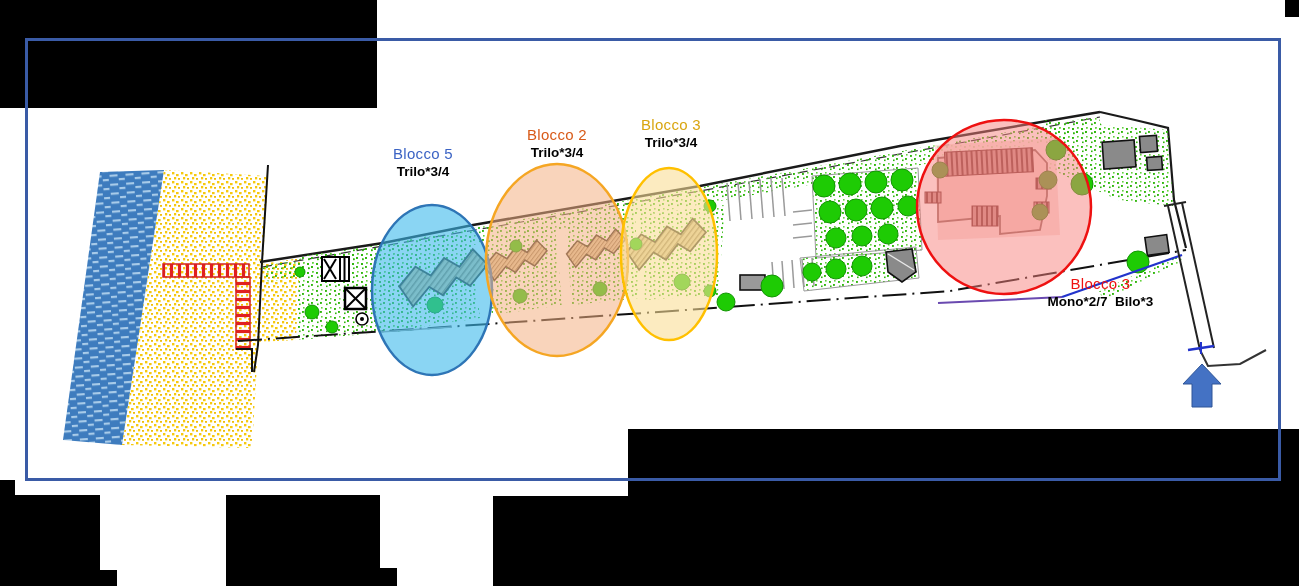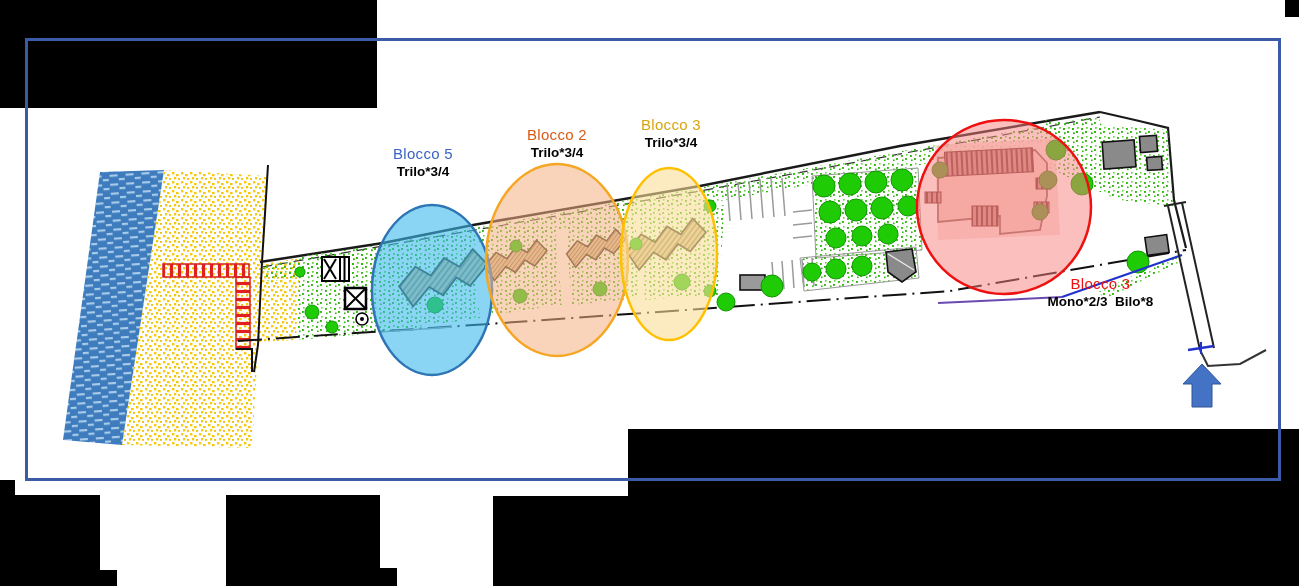--- a/index.html
+++ b/index.html
@@ -223,21 +223,21 @@
   <div class="block-label" id="lbl-b2">
     <span class="main" style="color: rgb(216, 90, 24);">Blocco 2</span>
     <span class="sub">Trilo*3/4</span>
   </div>
   <div class="block-label" id="lbl-b3">
     <span class="main" style="color: rgb(217, 165, 15);">Blocco 3</span>
     <span class="sub">Trilo*3/4</span>
   </div>
   <div class="block-label" id="lbl-b3r">
     <span class="main" style="color: rgb(238, 17, 17);">Blocco 3</span>
-    <span class="sub">Mono*2/3  Bilo*8</span>
+    <span class="sub">Mono*2/7  Bilo*3</span>
   </div>
 
   <div class="redaction" style="left:0;top:0;width:377px;height:108px"></div>
   <div class="redaction" style="left:1285px;top:0;width:14px;height:17px"></div>
   <div class="redaction" style="left:0;top:480px;width:15px;height:106px"></div>
   <div class="redaction" style="left:0;top:495px;width:100px;height:91px"></div>
   <div class="redaction" style="left:0;top:570px;width:117px;height:16px"></div>
   <div class="redaction" style="left:226px;top:495px;width:154px;height:91px"></div>
   <div class="redaction" style="left:226px;top:568px;width:171px;height:18px"></div>
   <div class="redaction" style="left:493px;top:496px;width:135px;height:90px"></div>

